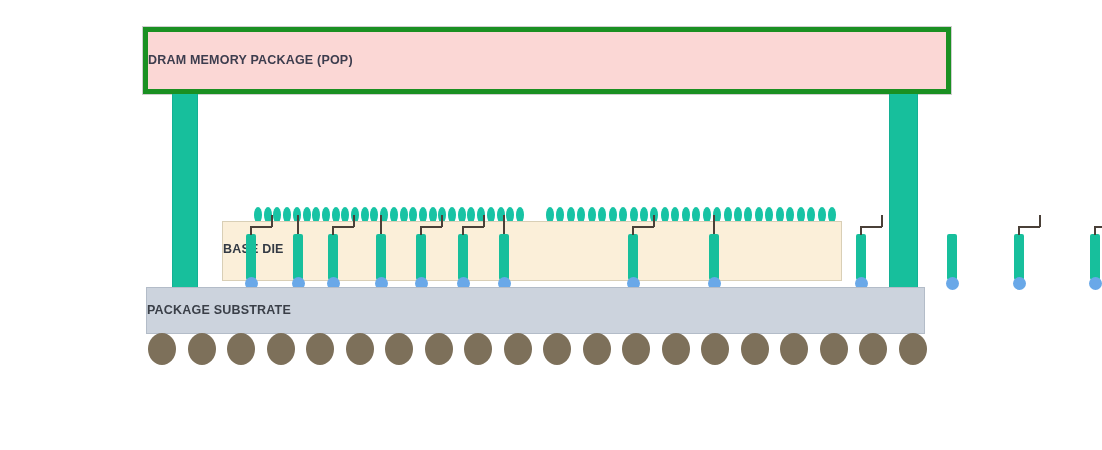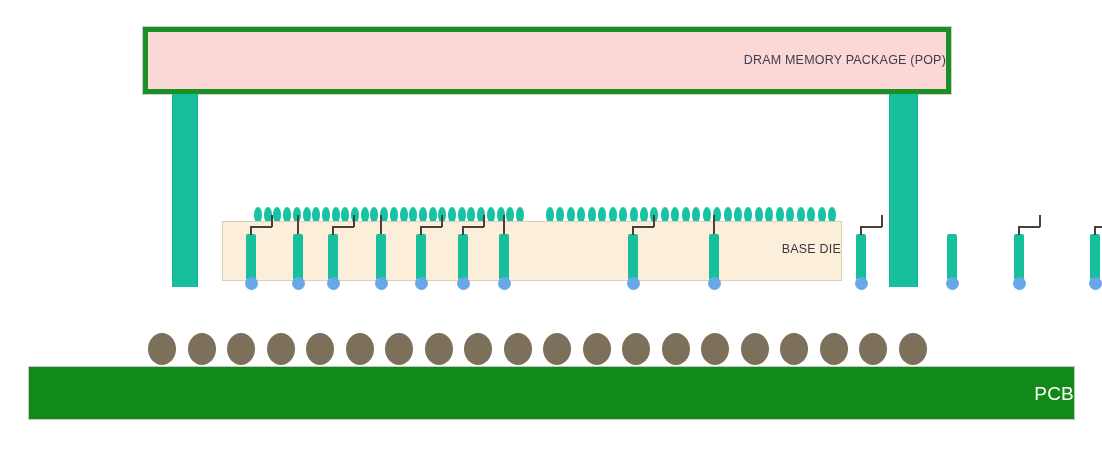--- a/index.html
+++ b/index.html
@@ -19,22 +19,22 @@
     overflow: hidden;
   }
   .layer {
     position: absolute;
     box-sizing: border-box;
   }
   .layer-label {
     position: absolute;
     left: 0;
     right: 0;
-    text-align: right;
-    font-weight: normal;
+    text-align: left;
+    font-weight: bold;
     letter-spacing: 0.2px;
     white-space: nowrap;
     pointer-events: none;
   }
 
   
   #dram-package {
     left: 143px;
     top: 27px;
     width: 808px;
@@ -335,20 +335,23 @@
         <div class="c4-bump" style="left: -1px; top: 56px;"></div>
       </div>
       <div class="tsv-group" style="left: 868px;">
         <div class="tsv-pillar" style="left: 0px; top: 13px; height: 46px;"></div>
         <div class="tsv-wire stepped-v" style="left: 4px; top: 5px; height: 9px;"></div>
         <div class="tsv-wire stepped-h" style="left: 4px; top: 5px; width: 22px;"></div>
         <div class="c4-bump" style="left: -1px; top: 56px;"></div>
       </div>
     </div>
 
+  <div class="layer" id="package-substrate">
+    <div class="layer-label">PACKAGE SUBSTRATE</div>
+  </div>
 
   <div class="layer" id="bga-row">
       <div class="bga-ball" style="left: 2px;"></div>
       <div class="bga-ball" style="left: 41.5px;"></div>
       <div class="bga-ball" style="left: 81px;"></div>
       <div class="bga-ball" style="left: 120.5px;"></div>
       <div class="bga-ball" style="left: 160px;"></div>
       <div class="bga-ball" style="left: 199.5px;"></div>
       <div class="bga-ball" style="left: 239px;"></div>
       <div class="bga-ball" style="left: 278.5px;"></div>
@@ -359,17 +362,14 @@
       <div class="bga-ball" style="left: 476px;"></div>
       <div class="bga-ball" style="left: 515.5px;"></div>
       <div class="bga-ball" style="left: 555px;"></div>
       <div class="bga-ball" style="left: 594.5px;"></div>
       <div class="bga-ball" style="left: 634px;"></div>
       <div class="bga-ball" style="left: 673.5px;"></div>
       <div class="bga-ball" style="left: 713px;"></div>
       <div class="bga-ball" style="left: 752.5px;"></div>
     </div>
 
-  <div class="layer" id="pcb">
-    <div class="layer-label">PCB</div>
-  </div>
 
 </div>
 
 </body></html>

